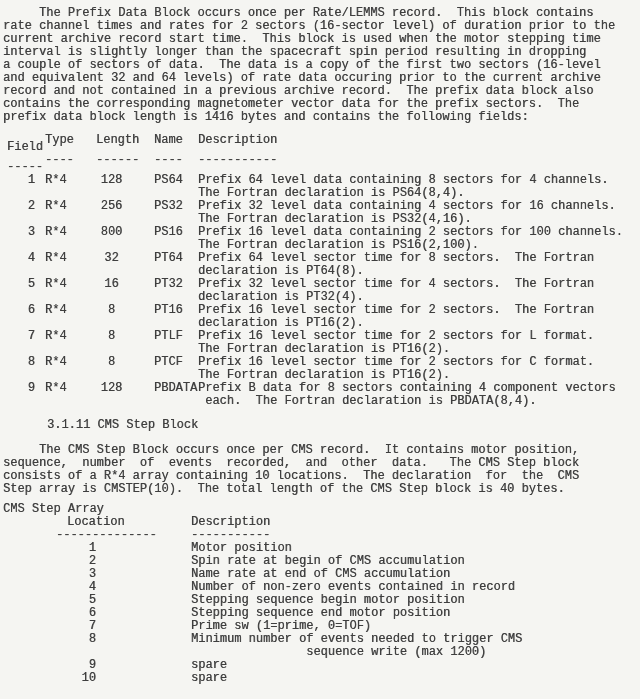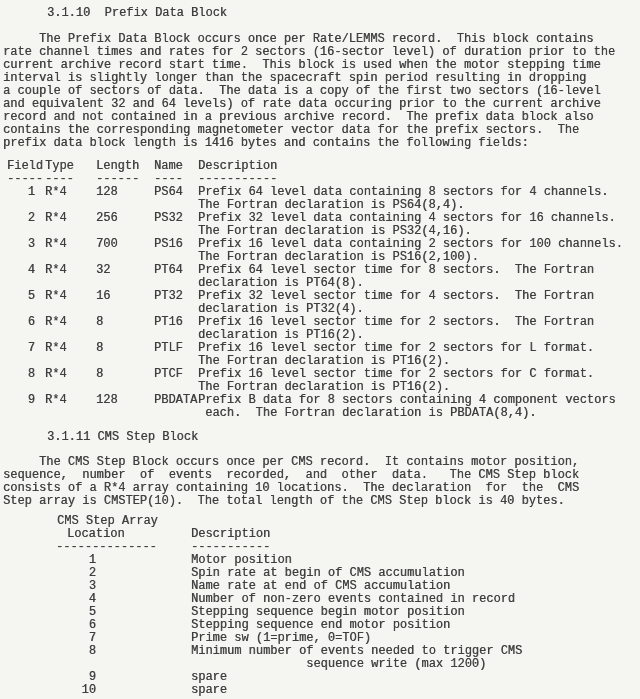--- a/index.html
+++ b/index.html
@@ -17,42 +17,41 @@
   .h1{margin-bottom:13px;}
   .h2{margin-top:11px;margin-bottom:12px;}
   .para{margin:0;}
   .para-gap{margin-bottom:10px;font-family:Liberation Mono, monospace;}
   
   .ptable{margin:0;}
   .prow{display:grid;grid-template-columns:40px 53px 48px 54px 1fr;}
   .prow>div{white-space:pre;}
   .prow .cf{text-align:right;padding-right:8px;}
   .prow .ct{padding-left:2px;}
-  .prow .cl{text-align:left;padding-right:17px;}
+  .prow .cl{text-align:center;padding-right:17px;}
   .prow .cn{padding-left:10px;}
   .prow .cd{padding-left:0;}
-  .phead .cf{text-align:left;padding-left:4px;padding-right:14px;}
+  .phead .cf{text-align:left;padding-left:4px;padding-right:14px;margin-top:7px;}
   .phead .cl{padding-right:8px;}
   
   .ctable{margin-top:7px;}
-  .ctitle{margin-left:54px;white-space:pre;}
+  .ctitle{white-space:pre;}
   .crow{display:grid;grid-template-columns:94px 1fr;}
   .crow>div{white-space:pre;}
   .crow .cloc{text-align:right;padding-right:1px;}
   .crow .cdesc{padding-left:94px;}
   .chead .cloc,.cdash .cloc{text-align:center;}
   .chead .cloc{padding-left:64px;}
   .cdash .cloc{padding-left:53px;}
 </style>
 </head>
 <body style="background: rgb(245, 245, 242); color: rgb(62, 62, 62);">
 
 <div class="page">
 
-  <div class="line heading h1">3.1.10  Prefix Data Block</div>
 
   <pre class="para para-gap">     The Prefix Data Block occurs once per Rate/LEMMS record.  This block contains
 rate channel times and rates for 2 sectors (16-sector level) of duration prior to the
 current archive record start time.  This block is used when the motor stepping time
 interval is slightly longer than the spacecraft spin period resulting in dropping
 a couple of sectors of data.  The data is a copy of the first two sectors (16-level
 and equivalent 32 and 64 levels) of rate data occuring prior to the current archive
 record and not contained in a previous archive record.  The prefix data block also
 contains the corresponding magnetometer vector data for the prefix sectors.  The
 prefix data block length is 1416 bytes and contains the following fields:</pre>
@@ -85,21 +84,21 @@
       <div class="cf">2</div>
       <div class="ct">R*4</div>
       <div class="cl">256</div>
       <div class="cn">PS32</div>
       <div class="cd">Prefix 32 level data containing 4 sectors for 16 channels.
 The Fortran declaration is PS32(4,16).</div>
     </div>
     <div class="prow">
       <div class="cf">3</div>
       <div class="ct">R*4</div>
-      <div class="cl">700</div>
+      <div class="cl">800</div>
       <div class="cn">PS16</div>
       <div class="cd">Prefix 16 level data containing 2 sectors for 100 channels.
 The Fortran declaration is PS16(2,100).</div>
     </div>
     <div class="prow">
       <div class="cf">4</div>
       <div class="ct">R*4</div>
       <div class="cl">32</div>
       <div class="cn">PT64</div>
       <div class="cd">Prefix 64 level sector time for 8 sectors.  The Fortran

